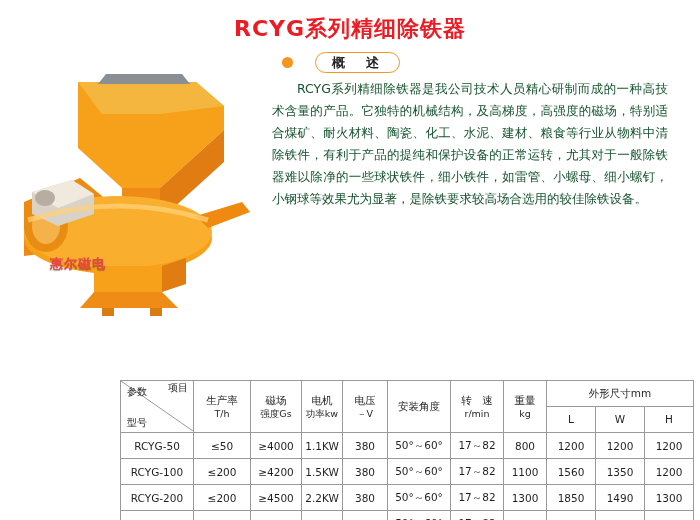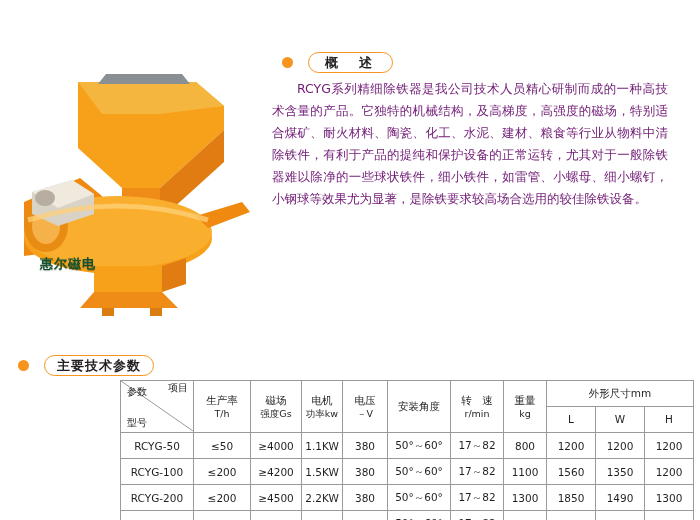--- a/index.html
+++ b/index.html
@@ -32,21 +32,21 @@
     font-weight: bold;
     color: #ed1c24;
     letter-spacing: 1px;
   }
 
   
   .sec-head {
     position: absolute;
     display: flex;
     align-items: center;
-    gap: 15px;
+    gap: 22px;
   }
   .sec-head .dot {
     width: 11px;
     height: 11px;
     border-radius: 50%;
     background: #f7941e;
     flex: none;
   }
   .sec-head .pill {
     border: 1px solid #f7941e;
@@ -73,43 +73,43 @@
 
   
   .para {
     position: absolute;
     width: 396px;
     left: 272px;
     font-size: 12.5px;
     line-height: 22px;
     text-align: justify;
     text-justify: inter-ideograph;
-    color: #701a75;
+    color: #14532d;
     text-indent: 25px;
   }
   #para1 { top: 78px; }
   #para2 { top: 232px; }
 
   
   #illustration {
     position: absolute;
     left: 10px;
     top: 70px;
     width: 258px;
     height: 250px;
   }
   .ill-svg { display: block; }
 
   .badge {
     position: absolute;
-    left: 30px;
+    left: 40px;
     top: 185px;
     font-size: 13px;
     font-weight: bold;
-    color: #14532d;
+    color: #ef4444;
     letter-spacing: 1px;
     text-shadow: 0 1px 1px rgba(0,0,0,.35);
   }
 
   
   #spec-table {
     position: absolute;
     left: 120px;
     top: 380px;
     border-collapse: collapse;
@@ -166,20 +166,21 @@
     font-size: 10px;
   }
   .two-line { line-height: 12px; }
   .unit { font-size: 9.5px; }
 </style>
 </head>
 <body>
 
 <div id="page">
 
+  <div class="title">RCYG系列精细除铁器</div>
 
   <div id="illustration">
     <svg class="ill-svg" width="258" height="250" viewBox="0 0 258 250">
 
       <polygon points="68,12 186,12 214,36 214,60 150,118 112,118 68,78" fill="#f7a11b"></polygon>
       <polygon points="68,12 186,12 214,36 150,44 92,44" fill="#f4b63f"></polygon>
       <polygon points="112,118 150,118 150,150 112,150" fill="#ef8b17"></polygon>
       <polygon points="150,118 214,60 214,92 150,150" fill="#e07c12"></polygon>
 
       <polygon points="96,4 172,4 180,14 88,14" fill="#8a8f94"></polygon>
@@ -209,24 +210,20 @@
     <div class="badge">惠尔磁电</div>
   </div>
 
   <div class="sec-head" id="overview-head">
     <span class="dot"></span>
     <span class="pill">概　述</span>
   </div>
 
   <div class="para" id="para1">RCYG系列精细除铁器是我公司技术人员精心研制而成的一种高技术含量的产品。它独特的机械结构，及高梯度，高强度的磁场，特别适合煤矿、耐火材料、陶瓷、化工、水泥、建材、粮食等行业从物料中清除铁件，有利于产品的提纯和保护设备的正常运转，尤其对于一般除铁器难以除净的一些球状铁件，细小铁件，如雷管、小螺母、细小螺钉，小钢球等效果尤为显著，是除铁要求较高场合选用的较佳除铁设备。</div>
 
-  <div class="sec-head" id="params-head">
-    <span class="dot"></span>
-    <span class="pill">主要技术参数</span>
-  </div>
 
   <table id="spec-table">
     <thead>
       <tr>
         <th class="corner" rowspan="2">
           <svg class="diag" width="72" height="50" viewBox="0 0 72 50">
             <line x1="0" y1="0" x2="72" y2="50" stroke="#9a9a9a" stroke-width="1"></line>
           </svg>
           <span class="t-param">参数</span>
           <span class="t-item">项目</span>

